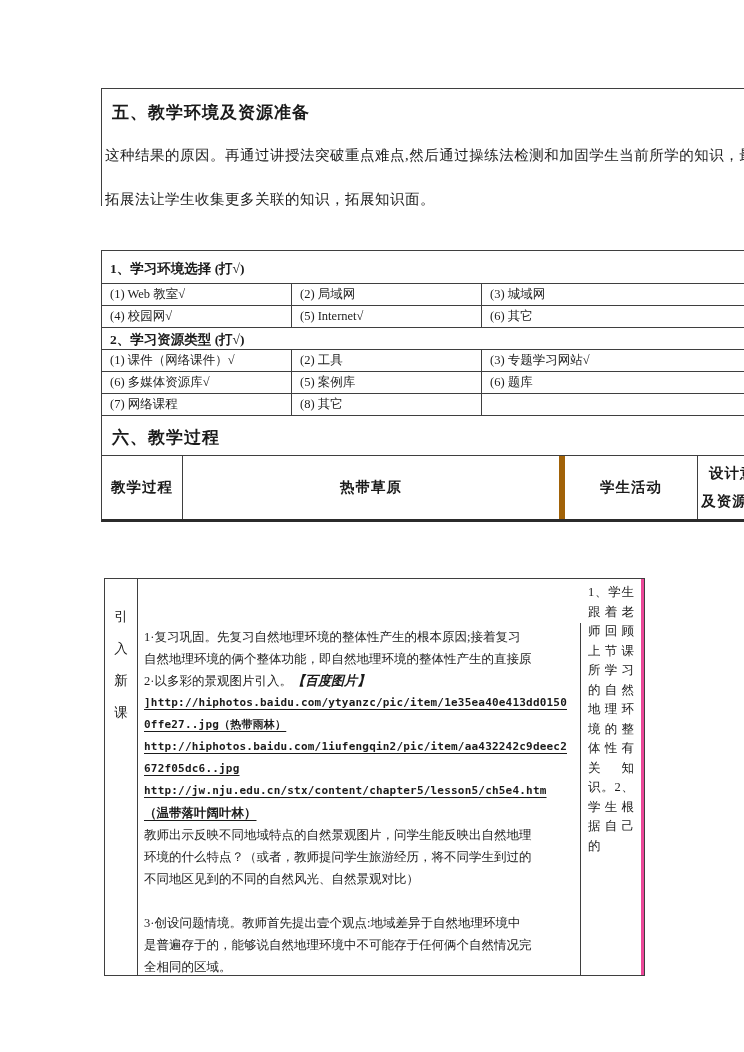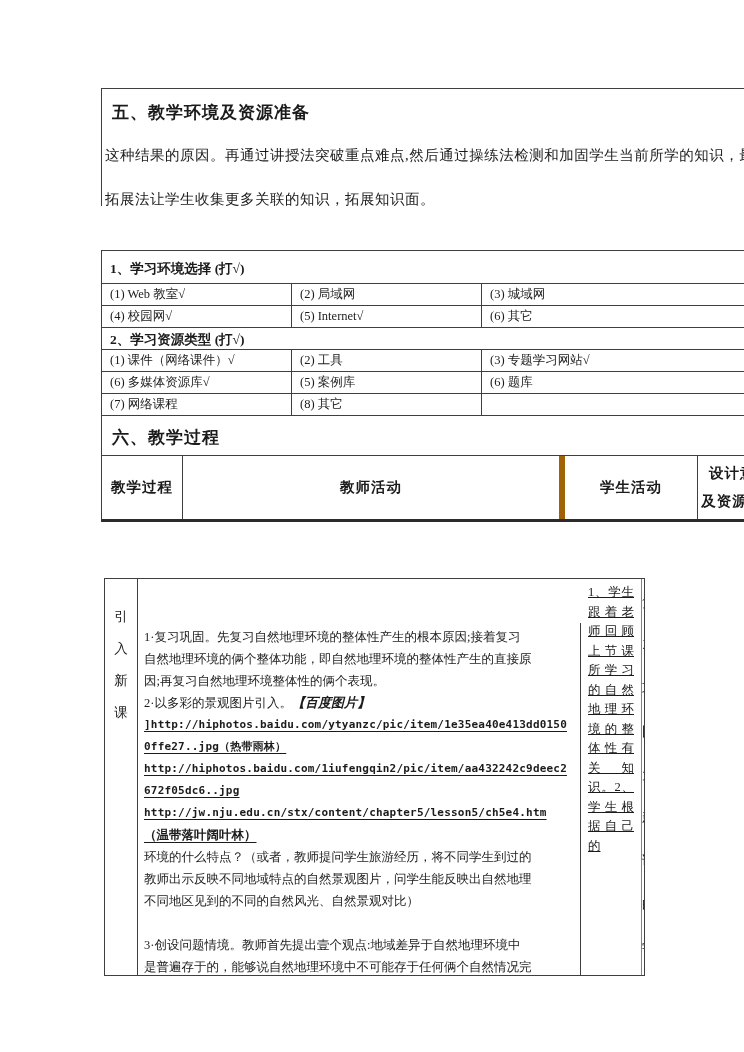--- a/index.html
+++ b/index.html
@@ -52,21 +52,21 @@
     position:absolute; left:104px; top:578px; width:539px; height:396px;
     border:1px solid #3f3f3f; display:flex; background:#fff; overflow:hidden;
   }
   .lc1 { width:32px; border-right:1px solid #3f3f3f; text-align:center; padding-top:22px; }
   .lc1 div { line-height:32px; font-size:13.5px; }
   .lc2 { width:424px; border-right:1px solid #3f3f3f; padding:3px 12px 0 6px; overflow:hidden;margin-top:44px; }
   .tl { height:22px; line-height:22px; font-size:12.5px; white-space:nowrap; overflow:hidden; }
   .tl .b { font-weight:bold; font-size:13px;font-style:italic; }
   .url { font-family:"DejaVu Sans Mono", monospace; font-size:11px; letter-spacing:0.2px; }
   .u { text-decoration:underline; text-underline-offset:3px;font-weight:bold; }
-  .lc3 { width:46px; border-right:1px solid #ec4899; padding:4px 7px 0 7px; overflow:hidden;text-decoration:underline; }
+  .lc3 { width:46px; border-right:3px solid #ec4899; padding:4px 7px 0 7px; overflow:hidden; }
   .student-text {
     font-size:12.5px; line-height:19.5px; word-break:break-all;
     text-align:justify; text-justify:inter-character;
   }
   .lc4 { flex:1; text-align:center; padding-top:2px; overflow:hidden; }
   .lc4 div { line-height:43px; font-size:13.5px; white-space:nowrap; }
 </style>
 </head>
 <body>
 
@@ -117,49 +117,48 @@
       <div class="gcell gc2">(8) 其它</div>
       <div class="gcell gc3"></div>
     </div>
 
     <div class="row r-h6">
       <div class="sec-title">六、教学过程</div>
     </div>
 
     <div class="row r-head">
       <div class="hcell hc1">教学过程</div>
-      <div class="hcell hc2">教师活动</div>
+      <div class="hcell hc2">热带草原</div>
       <div class="hcell hc3">学生活动</div>
       <div class="hcell hc4">
         <div>设计意图</div>
         <div>及资源准备</div>
       </div>
     </div>
   </div>
 
   <div class="ltable">
     <div class="lc1">
       <div>引</div>
       <div>入</div>
       <div>新</div>
       <div>课</div>
     </div>
     <div class="lc2">
       <div class="tl">1·复习巩固。先复习自然地理环境的整体性产生的根本原因;接着复习</div>
       <div class="tl">自然地理环境的俩个整体功能，即自然地理环境的整体性产生的直接原</div>
-      <div class="tl">因;再复习自然地理环境整体性的俩个表现。</div>
       <div class="tl"><span>2·以多彩的景观图片引入。</span><span class="b">【百度图片】</span></div>
       <div class="tl url u">]http://hiphotos.baidu.com/ytyanzc/pic/item/1e35ea40e413dd0150</div>
       <div class="tl url u">0ffe27..jpg（热带雨林）</div>
       <div class="tl url u">http://hiphotos.baidu.com/1iufengqin2/pic/item/aa432242c9deec2</div>
       <div class="tl url u">672f05dc6..jpg</div>
       <div class="tl url u">http://jw.nju.edu.cn/stx/content/chapter5/lesson5/ch5e4.htm</div>
       <div class="tl u">（温带落叶阔叶林）</div>
+      <div class="tl">教师出示反映不同地域特点的自然景观图片，问学生能反映出自然地理</div>
       <div class="tl">环境的什么特点？（或者，教师提问学生旅游经历，将不同学生到过的</div>
-      <div class="tl">教师出示反映不同地域特点的自然景观图片，问学生能反映出自然地理</div>
       <div class="tl">不同地区见到的不同的自然风光、自然景观对比）</div>
       <div class="tl"></div>
       <div class="tl">3·创设问题情境。教师首先提出壹个观点:地域差异于自然地理环境中</div>
       <div class="tl">是普遍存于的，能够说自然地理环境中不可能存于任何俩个自然情况完</div>
       <div class="tl">全相同的区域。</div>
     </div>
     <div class="lc3">
       <div class="student-text">1、学生跟着老师回顾上节课所学习的自然地理环境的整体性有关知识。2、学生根据自己的</div>
     </div>
     <div class="lc4">

